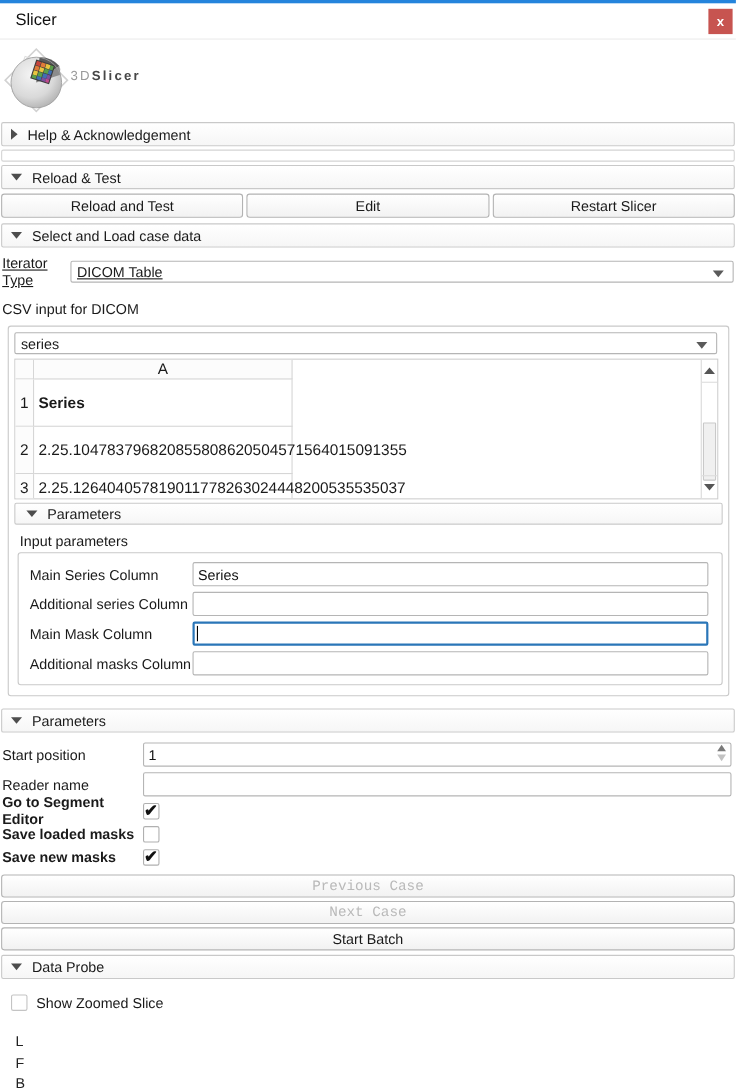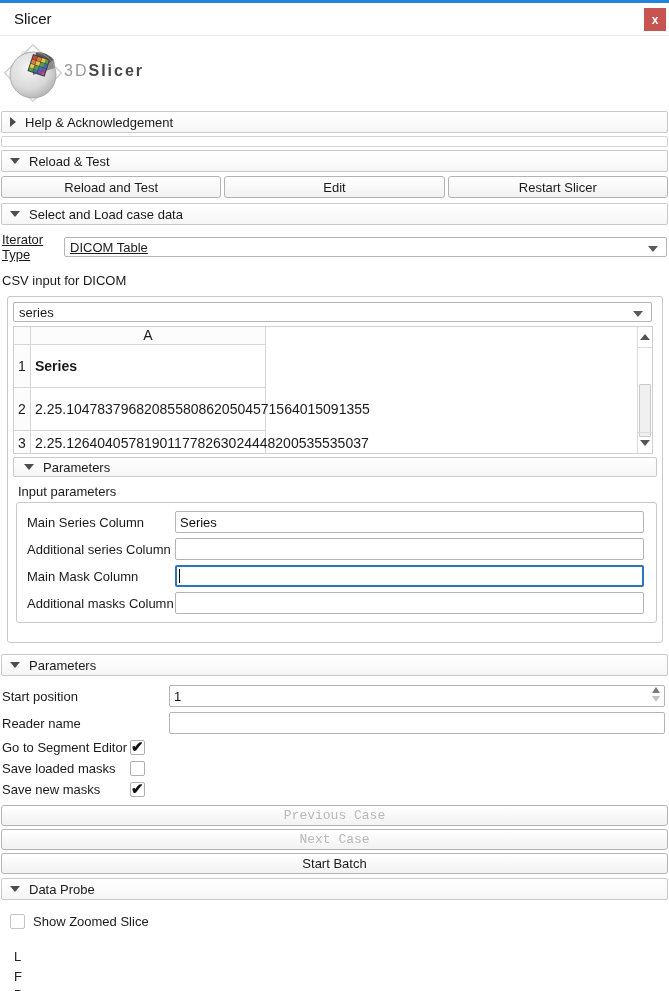--- a/index.html
+++ b/index.html
@@ -3,40 +3,40 @@
 <meta charset="utf-8">
 <style>
   * { box-sizing: border-box; margin: 0; padding: 0; }
   html,body { width:669px; height:991px; background:#fff; font-family:"Liberation Sans",sans-serif; font-size:13px; color:#1a1a1a; overflow:hidden; }
   .topline { height:3px; background:#2484dc; }
   .titlebar { height:33px; border-bottom:1px solid #ececec; position:relative; }
   .win-title { position:absolute; left:14px; top:7px; font-size:15px; color:#111; }
   .close-btn { position:absolute; right:3px; top:5px; width:22px; height:23px; background:#c75450; color:#fff; font-size:12px; font-weight:bold; display:flex; align-items:center; justify-content:center; cursor:default; }
   .logo-row { height:74px; position:relative; }
   .logo-svg { position:absolute; left:3px; top:2px; }
-  .logo-text { position:absolute; left:64px; top:26px; font-size:16px; letter-spacing:2px; }
+  .logo-text { position:absolute; left:64px; top:26px; font-size:12px; letter-spacing:2px; }
   .logo-3d { color:#9a9a9a; }
   .logo-slicer { color:#474747; font-weight:bold; }
 
   .sec-header { margin:0 1px; height:22px; border:1px solid #c9c9c9; border-radius:2px; background:linear-gradient(#ffffff,#f6f6f6); display:flex; align-items:center; padding-left:8px; }
   .sec-header .lbl { margin-left:9px; }
   .tri-right { width:0; height:0; border-top:5px solid transparent; border-bottom:5px solid transparent; border-left:6px solid #4d4d4d; }
   .tri-down { width:0; height:0; border-left:5px solid transparent; border-right:5px solid transparent; border-top:6px solid #4d4d4d; }
   .empty-bar { margin:3px 1px 0; height:11px; border:1px solid #d4d4d4; border-radius:2px; background:#fff; }
 
   .btn-row { margin:4px 1px 0; display:flex; gap:3px; }
   .btn { flex:1; height:22px; border:1px solid #b3b3b3; border-radius:3px; background:linear-gradient(#ffffff,#f2f2f2); display:flex; align-items:center; justify-content:center; cursor:default; }
   .btn-wide { margin:3px 1px 0; height:21px; border:1px solid #b3b3b3; border-radius:3px; background:linear-gradient(#ffffff,#f2f2f2); display:flex; align-items:center; justify-content:center; }
   .btn-wide.disabled { color:#b9b9b9;font-family:Liberation Mono, monospace; }
 
   .form-row { display:flex; align-items:center; margin:0 2px;text-decoration:underline; }
   .combo { position:relative; height:20px; border:1px solid #b5b5b5; border-radius:2px; background:#fff; display:flex; align-items:center; padding:0 20px 0 5px; }
   .combo-arrow { position:absolute; right:8px; top:8px; width:0; height:0; border-left:5px solid transparent; border-right:5px solid transparent; border-top:6px solid #5a5a5a; }
 
-  .outer-box { margin:8px 6px 0 7px; border:1px solid #c9c9c9; border-radius:3px; padding:5px 5px 19px 5px; }
+  .outer-box { margin:8px 6px 0 7px; border:1px solid #c9c9c9; border-radius:3px; padding:5px 5px 9px 5px; }
 
   .grid-table { margin:4px 4px 0 0; height:128px; border:1px solid #cfcfcf; position:relative; overflow:hidden; background:#fff; font-size:14px; }
   .t-row { display:flex; }
   .t-corner { width:17px; border-right:1px solid #d6d6d6; border-bottom:1px solid #d6d6d6; background:#fcfcfc; }
   .t-colhead { width:235px; border-right:1px solid #d6d6d6; border-bottom:1px solid #d6d6d6; text-align:center; background:#fcfcfc; }
   .t-head { height:18px; line-height:17px; }
   .t-num { width:17px; border-right:1px solid #d6d6d6; border-bottom:1px solid #d6d6d6; background:#fcfcfc; display:flex; align-items:center; justify-content:center; }
   .t-cell { width:235px; border-right:1px solid #d6d6d6; border-bottom:1px solid #d6d6d6; display:flex; align-items:center; padding-left:4px; white-space:nowrap; }
   .t-cell.bold { font-weight:bold; }
   .r1,.r2 { height:43px; }
@@ -55,31 +55,31 @@
   .group-box { margin-left:3px; border:1px solid #c9c9c9; border-radius:3px; padding:8px 12px 8px 10px; }
   .g-row { display:flex; align-items:center; margin-bottom:5px; }
   .g-row:last-child { margin-bottom:0; }
   .g-label { width:148px; }
   .g-field { flex:1; position:relative; }
   .txt { width:100%; height:22px; border:1px solid #b5b5b5; border-radius:2px; padding:0 4px; font-family:"Liberation Sans",sans-serif; font-size:13px; color:#111; outline:none; background:#fff; }
   .txt.focused { border:2px solid #2a76b8; }
   .caret { display:none; position:absolute; left:4px; top:4px; width:1px; height:14px; background:#000; }
   .caret.visible { display:block; }
 
-  .p-row { display:flex; align-items:center; margin:0 2px;gap:39px; }
+  .p-row { display:flex; align-items:center; margin:0 2px; }
   .p-label { width:128px; }
   .p-ctrl { flex:1; position:relative; margin-right:2px; }
   .spin-btns { position:absolute; right:2px; top:2px; width:14px; display:flex; flex-direction:column; align-items:center; gap:3px; }
   .sp-up { width:0; height:0; border-left:4px solid transparent; border-right:4px solid transparent; border-bottom:6px solid #7a7a7a; }
   .sp-dn { width:0; height:0; border-left:4px solid transparent; border-right:4px solid transparent; border-top:6px solid #c2c2c2; }
 
   .cb-row { display:flex; align-items:center; margin:0 2px; height:16px; }
   .checkbox { width:15px; height:15px; border:1px solid #b0b0b0; border-radius:2px; background:#fff; position:relative; }
   .checkbox.checked::after { content:"\2714"; position:absolute; left:0px; top:-3px; font-size:15px; font-weight:bold; color:#111; }
-  .cb-row .p-label { width:128px; }
+  .cb-row .p-label { width:128px;font-weight:bold; }
 
   .dp-row { margin:14px 0 0 10px; display:flex; align-items:center; }
   .dp-row .checkbox { border-color:#c4c4c4; }
   .dp-label { margin-left:8px; }
   .orient { margin-left:14px; color:#222; }
   .o-l { margin-top:20px; }
   .o-f { margin-top:5px; }
   .o-b { margin-top:3px; }
   .mt1{margin-top:1px}.mt3{margin-top:3px}.mt4{margin-top:4px}.mt5{margin-top:5px}
   .mt7{margin-top:7px}.mt8{margin-top:8px}.mt9{margin-top:9px}.mt11{margin-top:11px}

